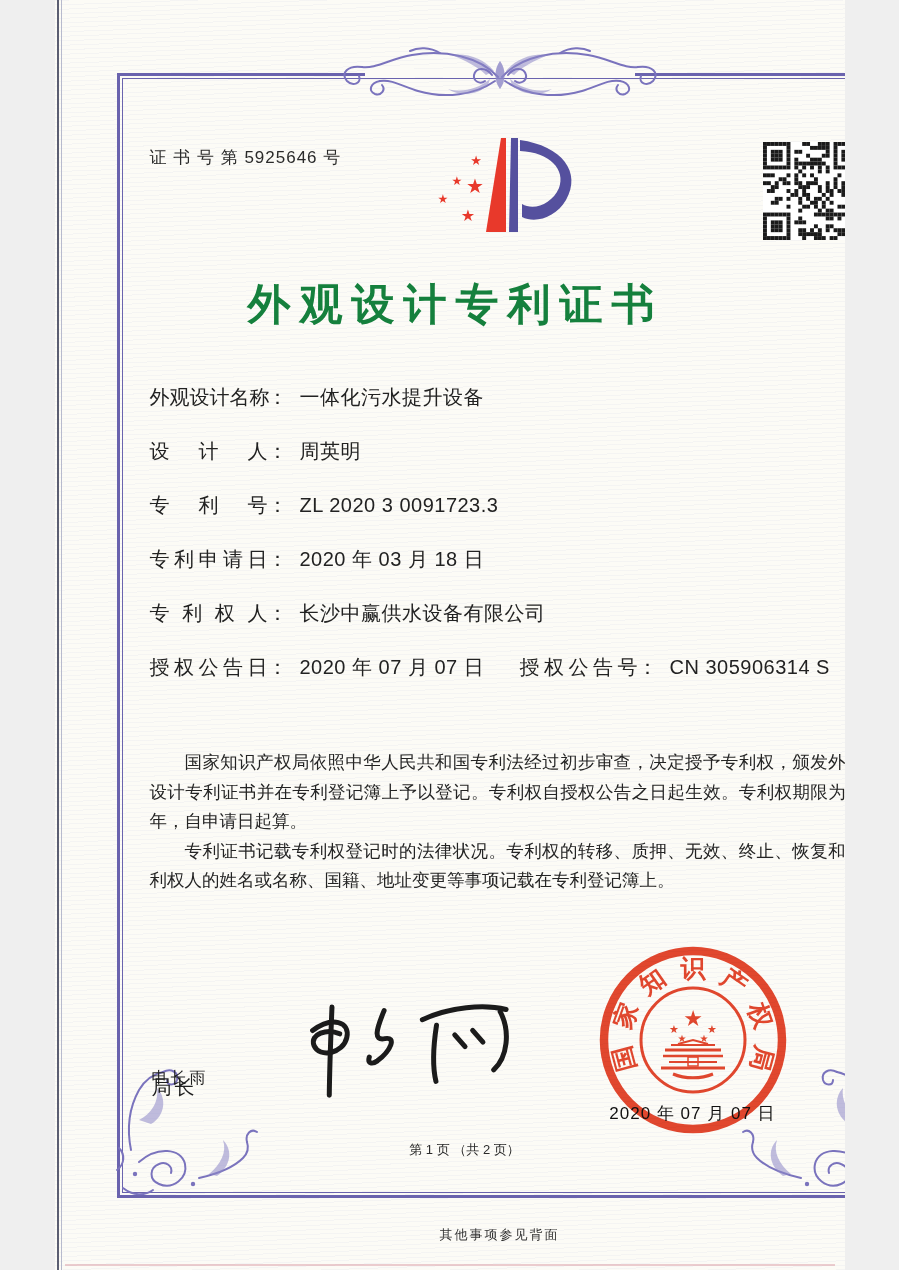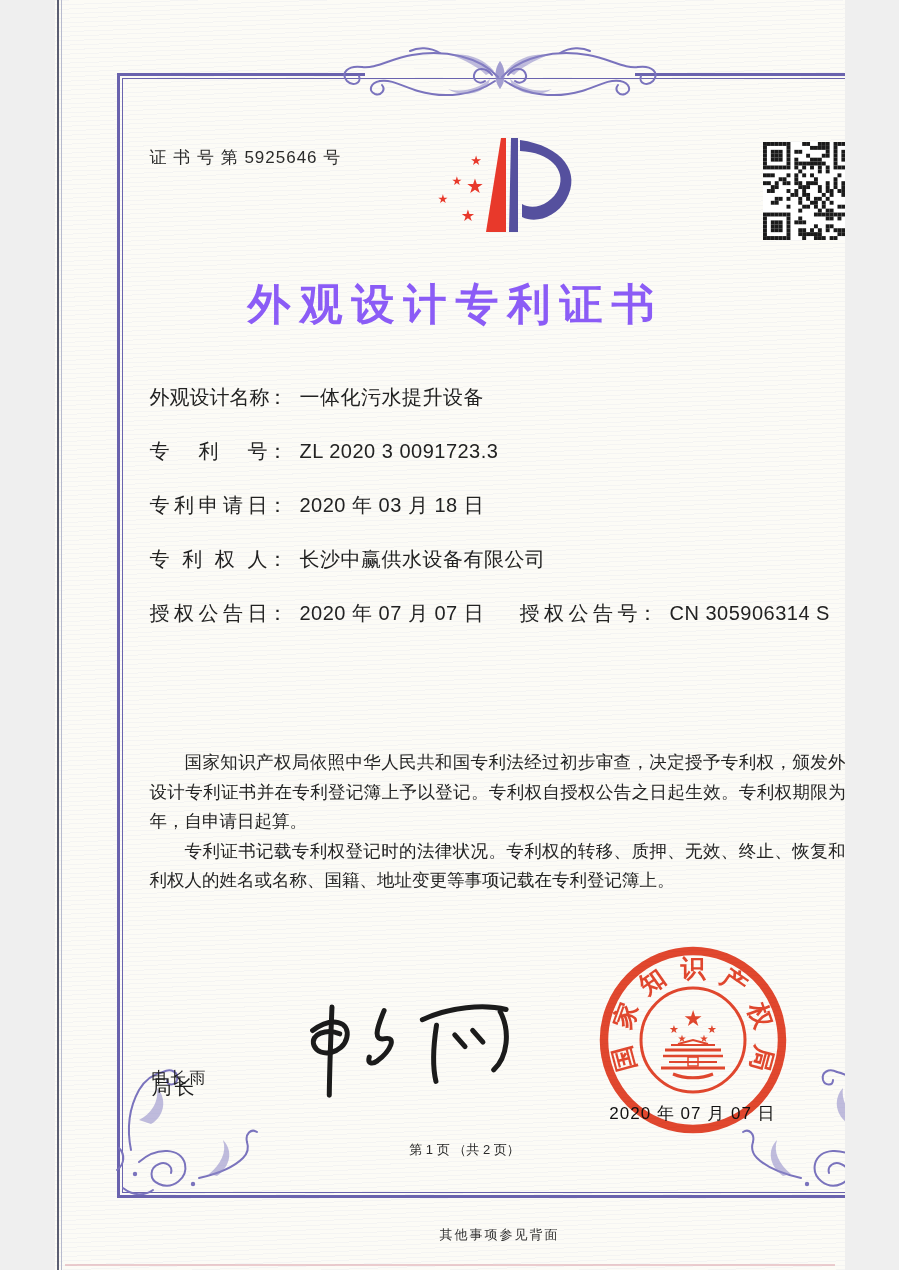--- a/index.html
+++ b/index.html
@@ -32,21 +32,21 @@
 
   .orn-top{position:absolute;left:265px;top:36px;width:360px;height:74px;}
   .orn-corner{position:absolute;width:150px;height:150px;top:1050px;}
   .orn-bl{left:54px;}
   .orn-br{left:686px;transform:scaleX(-1);}
 
   .cert-no{position:absolute;left:95px;top:146px;font-size:17px;letter-spacing:1px;color:#2a2a2a;}
   .logo{position:absolute;left:375px;top:130px;width:163px;height:114px;}
   .qr{position:absolute;left:708px;top:142px;width:98px;height:98px;}
   .title{position:absolute;left:12px;right:0;top:276px;text-align:center;
-    font-size:43px;font-weight:bold;letter-spacing:9px;color:#8b5cf6;}
+    font-size:43px;font-weight:bold;letter-spacing:9px;color:#15803d;}
 
   .fields{position:absolute;left:95px;top:385px;width:716px;font-size:20px;}
   .field-row{position:relative;height:54px;line-height:24px;white-space:nowrap;}
   .flabel{display:inline-block;width:118px;text-align:justify;text-align-last:justify;vertical-align:top;}
   .fcolon{display:inline-block;vertical-align:top;}
   .fvalue{margin-left:12px;letter-spacing:0.5px;}
   .pair2{position:absolute;left:370px;top:0;}
 
   .paras{position:absolute;left:95px;top:748px;width:714px;}
   .paras p{margin:0;font-size:17.5px;line-height:29.5px;text-align:justify;text-indent:2em;color:#242424;}
@@ -420,20 +420,23 @@
         <rect x="84" y="96" width="4" height="4" fill="#1a1a1a"></rect>
       </svg></div>
 
   <div class="title">外观设计专利证书</div>
 
   <div class="fields">
     <div class="field-row">
       <span class="flabel">外观设计名称</span><span class="fcolon">：</span><span class="fvalue">一体化污水提升设备</span>
     </div>
     <div class="field-row">
+      <span class="flabel">设计人</span><span class="fcolon">：</span><span class="fvalue">周英明</span>
+    </div>
+    <div class="field-row">
       <span class="flabel">专利号</span><span class="fcolon">：</span><span class="fvalue">ZL 2020 3 0091723.3</span>
     </div>
     <div class="field-row">
       <span class="flabel">专利申请日</span><span class="fcolon">：</span><span class="fvalue">2020 年 03 月 18 日</span>
     </div>
     <div class="field-row">
       <span class="flabel">专利权人</span><span class="fcolon">：</span><span class="fvalue">长沙中赢供水设备有限公司</span>
     </div>
     <div class="field-row">
       <span class="flabel">授权公告日</span><span class="fcolon">：</span><span class="fvalue">2020 年 07 月 07 日</span>

